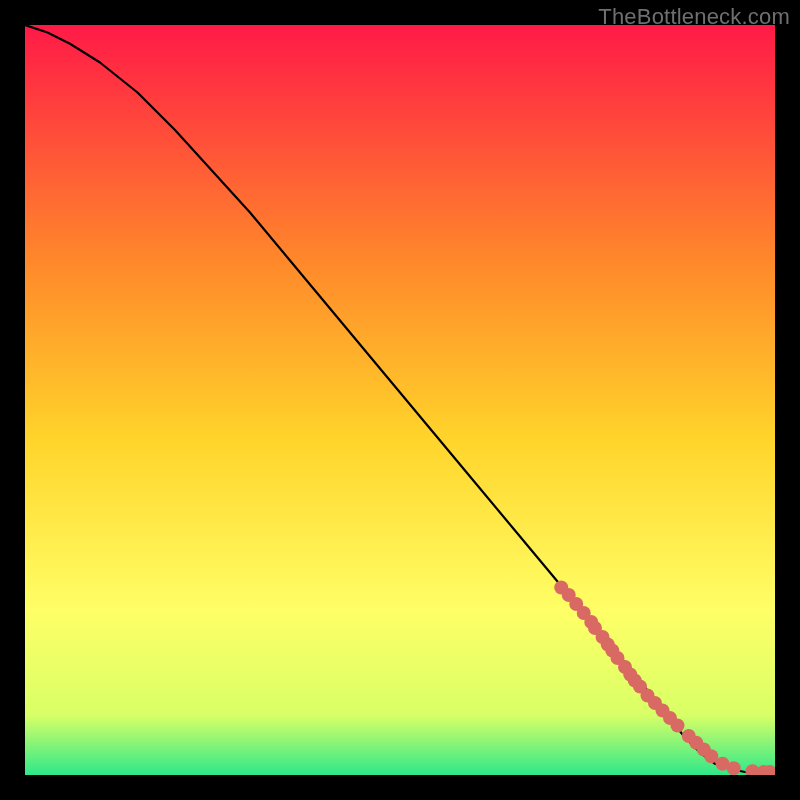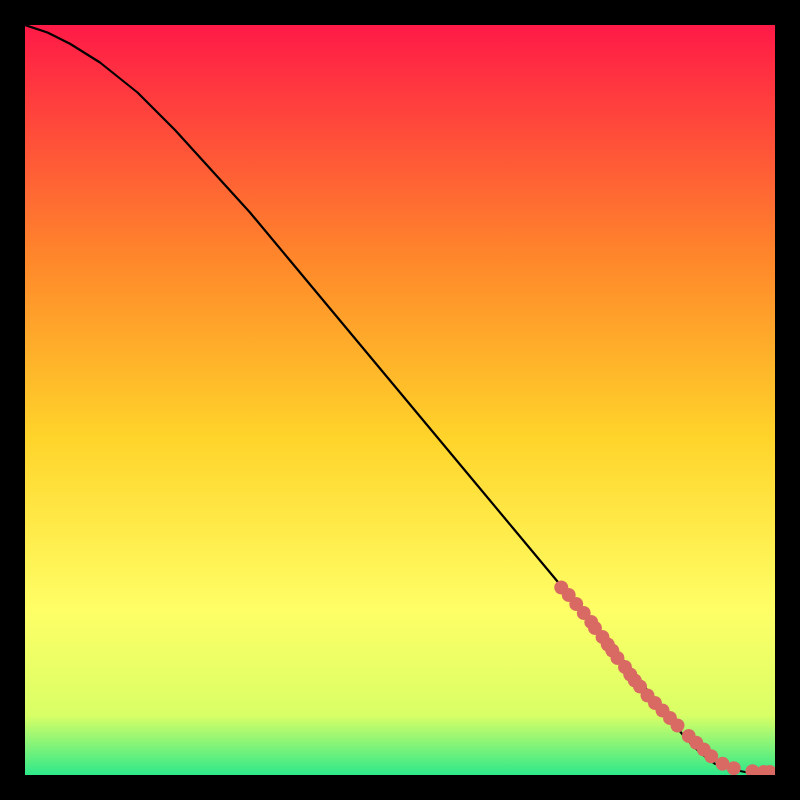--- a/index.html
+++ b/index.html
@@ -33,20 +33,21 @@
     top: 25px;
     width: 750px;
     height: 750px;
   }
   svg { display: block; }
 </style>
 </head>
 <body>
 
 <div class="frame">
+  <div class="watermark">TheBottleneck.com</div>
   <div class="plot-wrap">
     <svg id="plot-svg" width="750" height="750" viewBox="0 0 750 750" preserveAspectRatio="none">
       <defs>
         <linearGradient id="bg-grad" x1="0" y1="0" x2="0" y2="1">
           <stop id="g0" offset="0%" stop-color="#ff1a47"></stop>
           <stop id="g1" offset="32%" stop-color="#ff8a2a"></stop>
           <stop id="g2" offset="55%" stop-color="#ffd42a"></stop>
           <stop id="g3" offset="78%" stop-color="#ffff66"></stop>
           <stop id="g4" offset="92%" stop-color="#d9ff66"></stop>
           <stop id="g5" offset="100%" stop-color="#2ee88a"></stop>

